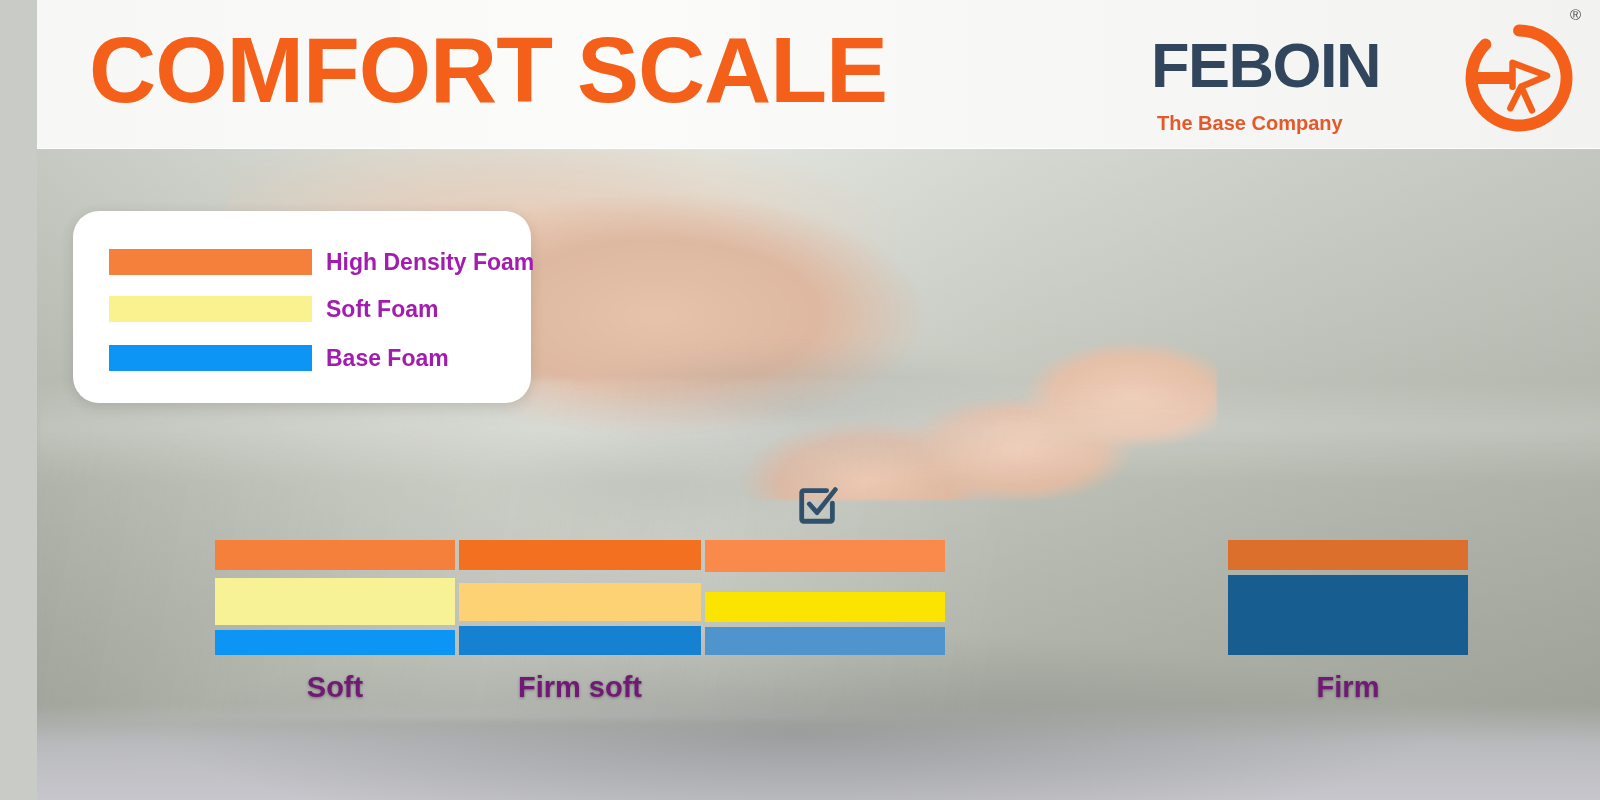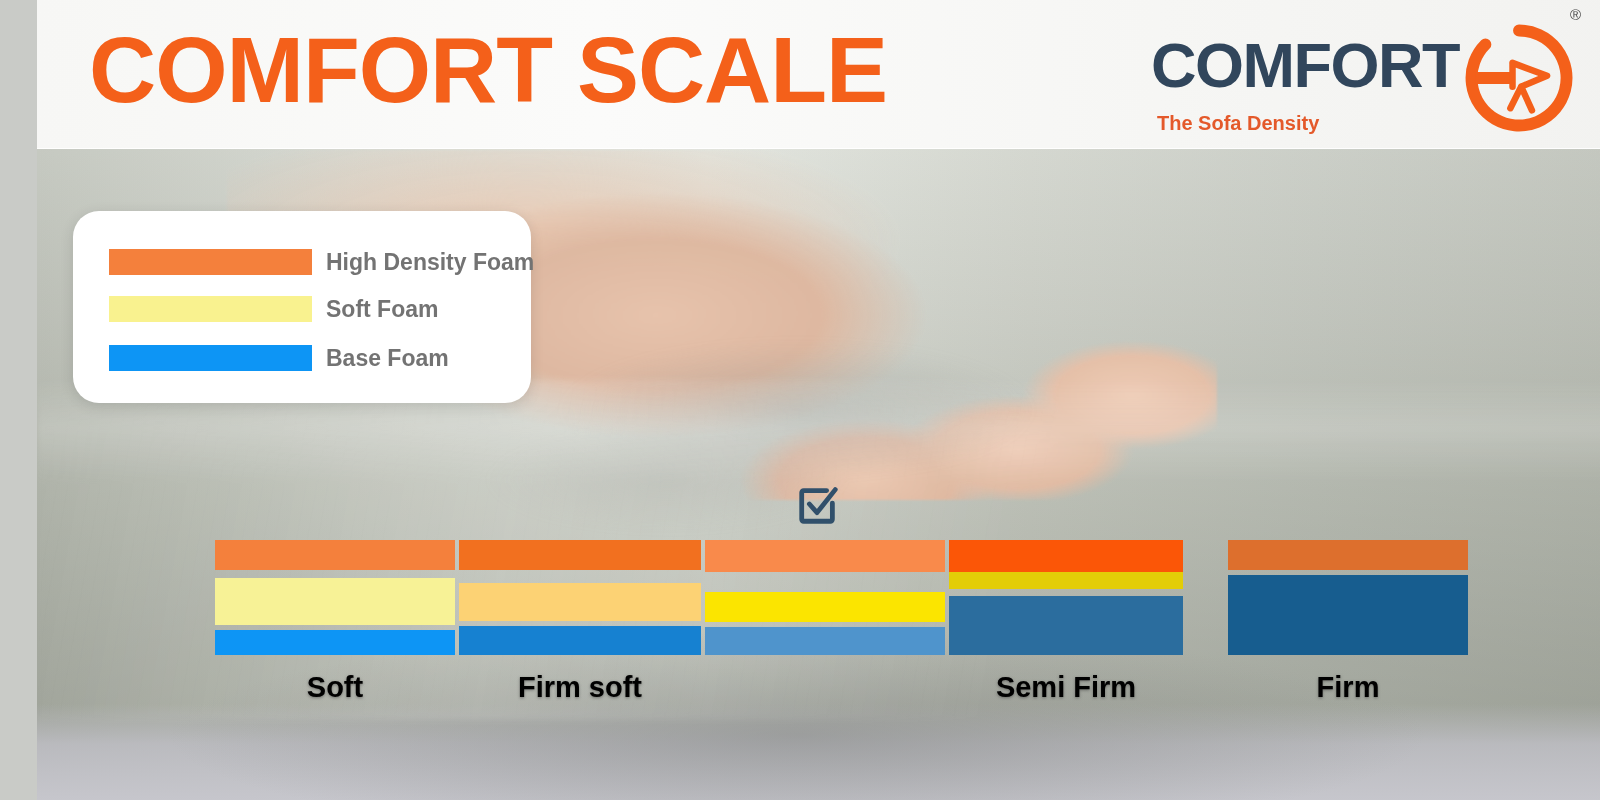--- a/index.html
+++ b/index.html
@@ -129,21 +129,21 @@
   .legend-row.r1{top:84px;text-align:center;}
   .legend-row.r2{top:133px;}
   .swatch{
     width:203px;height:26px;
     flex:0 0 auto;
   }
   .legend-label{
     margin-left:14px;
     font-size:23px;
     font-weight:bold;
-    color:#737373;
+    color:#a21caf;
     white-space:nowrap;
   }
 
   
   .check-icon{
     position:absolute;left:758px;top:481px;
     width:46px;height:46px;
   }
 
   
@@ -155,42 +155,42 @@
     position:absolute;top:0;height:120px;
   }
   .seg{
     position:absolute;left:0;width:100%;
   }
   .col-label{
     position:absolute;top:133px;left:0;width:100%;
     text-align:center;
     font-size:29px;
     font-weight:bold;
-    color:#000000;
+    color:#701a75;
     text-shadow:0 1px 3px rgba(60,60,60,.55);
     white-space:nowrap;
   }
 </style>
 </head>
 <body>
 
 <div id="stage">
 
   <div class="photo">
     <div class="hand"></div>
     <div class="dent"></div>
     <div class="creases"></div>
   </div>
 
   <div class="header">
     <div class="title" style="color: rgb(244, 96, 26);">COMFORT SCALE</div>
 
     <div class="logo">
-      <div class="logo-word" style="color: rgb(49, 70, 92);">COMFORT</div>
-      <div class="logo-tag" style="color: rgb(228, 89, 42);">The Sofa Density</div>
+      <div class="logo-word" style="color: rgb(49, 70, 92);">FEBOIN</div>
+      <div class="logo-tag" style="color: rgb(228, 89, 42);">The Base Company</div>
       <div class="logo-reg">®</div>
       <svg class="logo-mark" viewBox="0 0 100 100">
         <path d="M50 6 a44 44 0 1 1 -31.1 12.9" fill="none" stroke="#f4601a" stroke-width="11" stroke-linecap="round"></path>
         <path d="M10 50 H46" fill="none" stroke="#f4601a" stroke-width="11" stroke-linecap="butt"></path>
         <path d="M44 36 L76 48 L52 58 L62 80 M52 58 L42 78 M44 36 L44 58" fill="none" stroke="#f4601a" stroke-width="6" stroke-linejoin="round" stroke-linecap="round"></path>
       </svg>
     </div>
   </div>
 
   <div class="legend">
@@ -224,26 +224,20 @@
         <div class="seg" style="top: 2px; height: 30px; background: rgb(242, 112, 31);"></div>
         <div class="seg" style="top: 45px; height: 38px; background: rgb(252, 210, 116);"></div>
         <div class="seg" style="top: 88px; height: 29px; background: rgb(22, 129, 209);"></div>
         <div class="col-label">Firm soft</div>
       </div>
       <div class="col" style="left: 490px; width: 240px;">
         <div class="seg" style="top: 2px; height: 32px; background: rgb(249, 138, 75);"></div>
         <div class="seg" style="top: 54px; height: 30px; background: rgb(251, 229, 0);"></div>
         <div class="seg" style="top: 89px; height: 28px; background: rgb(79, 148, 204);"></div>
       </div>
-      <div class="col" style="left: 734px; width: 234px;">
-        <div class="seg" style="top: 2px; height: 32px; background: rgb(251, 86, 7);"></div>
-        <div class="seg" style="top: 34px; height: 17px; background: rgb(227, 205, 7);"></div>
-        <div class="seg" style="top: 58px; height: 59px; background: rgb(43, 109, 158);"></div>
-        <div class="col-label">Semi Firm</div>
-      </div>
       <div class="col" style="left: 1013px; width: 240px;">
         <div class="seg" style="top: 2px; height: 30px; background: rgb(221, 111, 45);"></div>
         <div class="seg" style="top: 37px; height: 80px; background: rgb(23, 93, 143);"></div>
         <div class="col-label">Firm</div>
       </div>
     </div>
 
 </div>
 
 </body></html>

